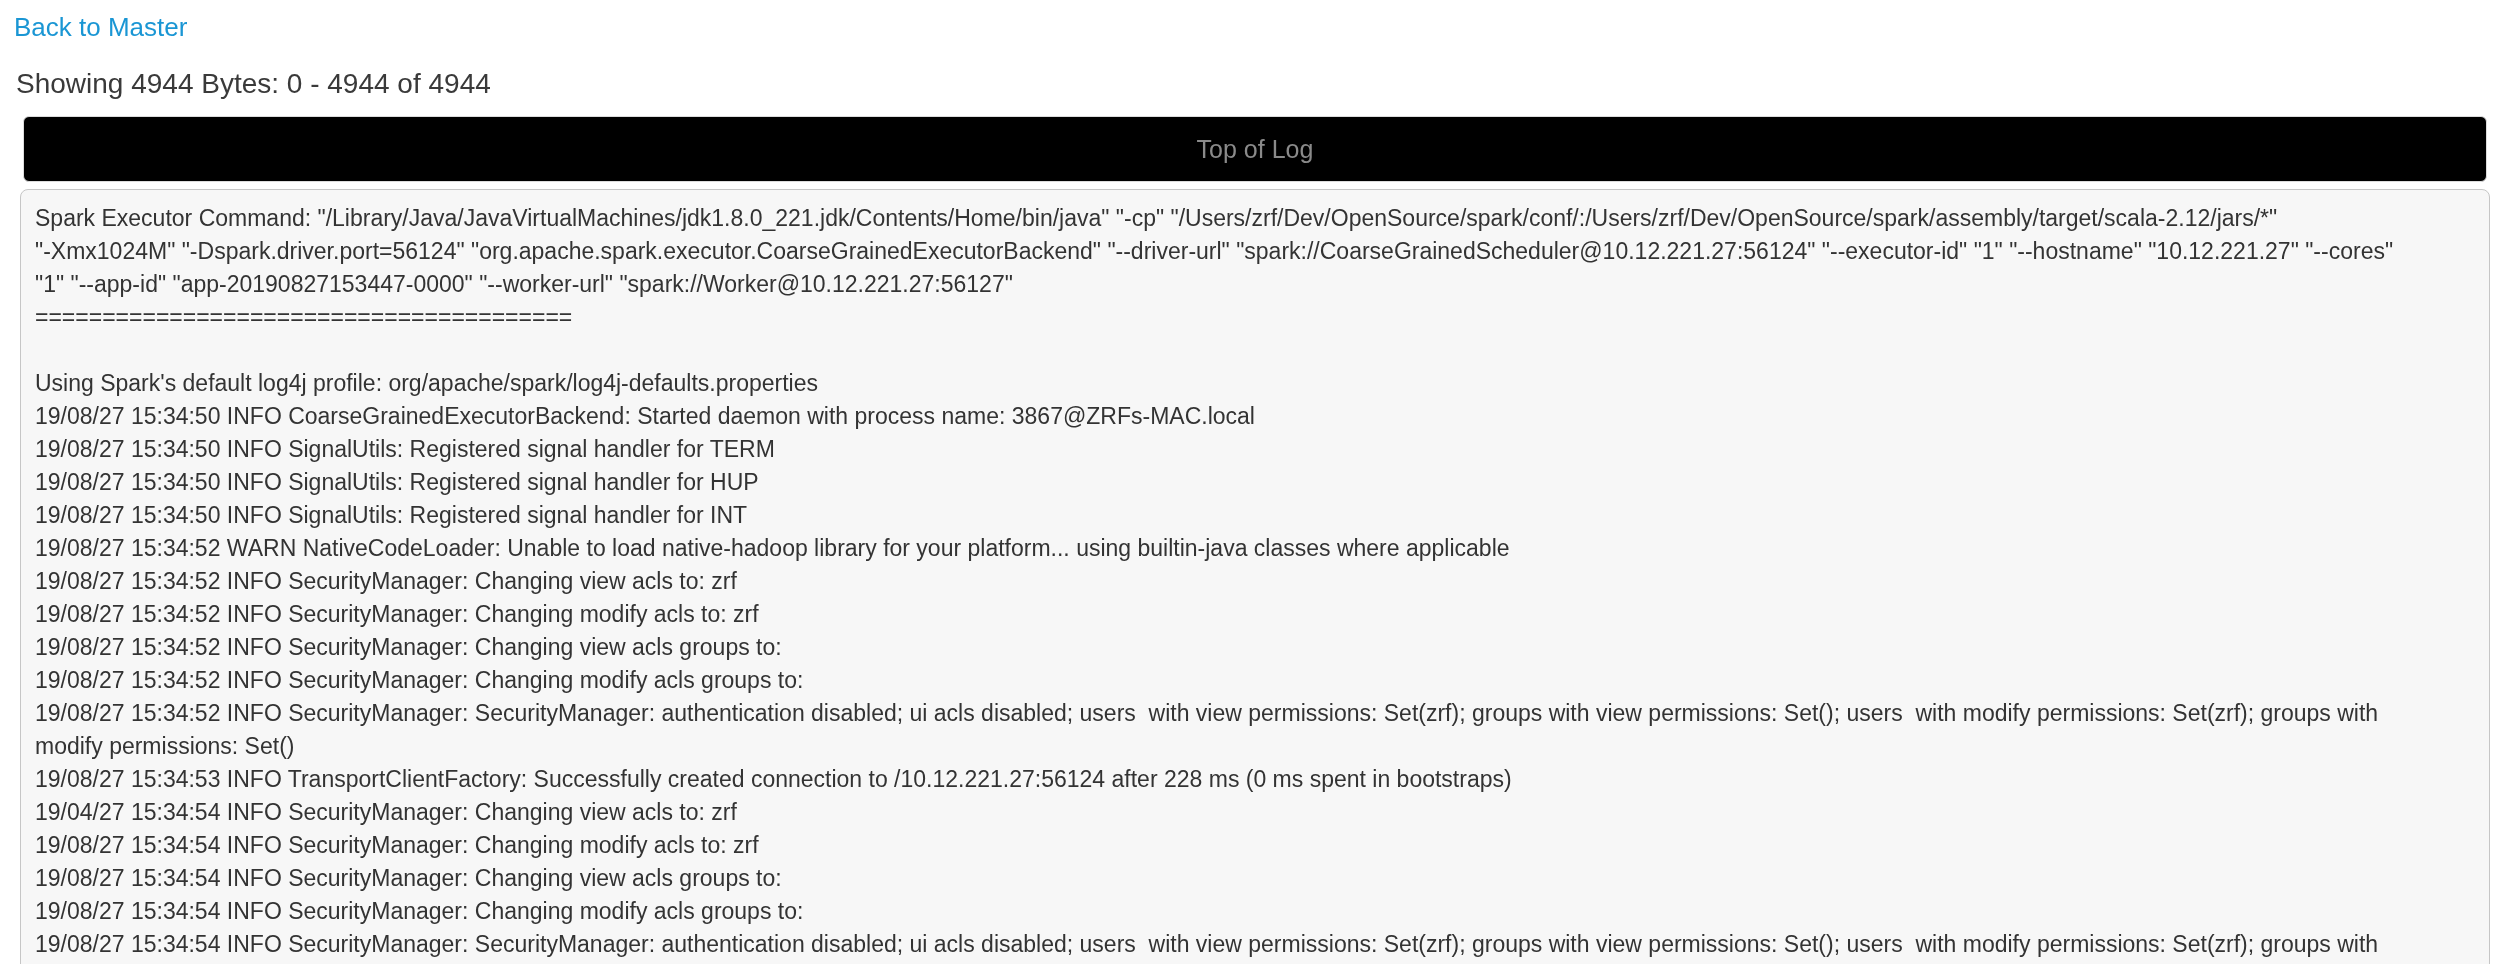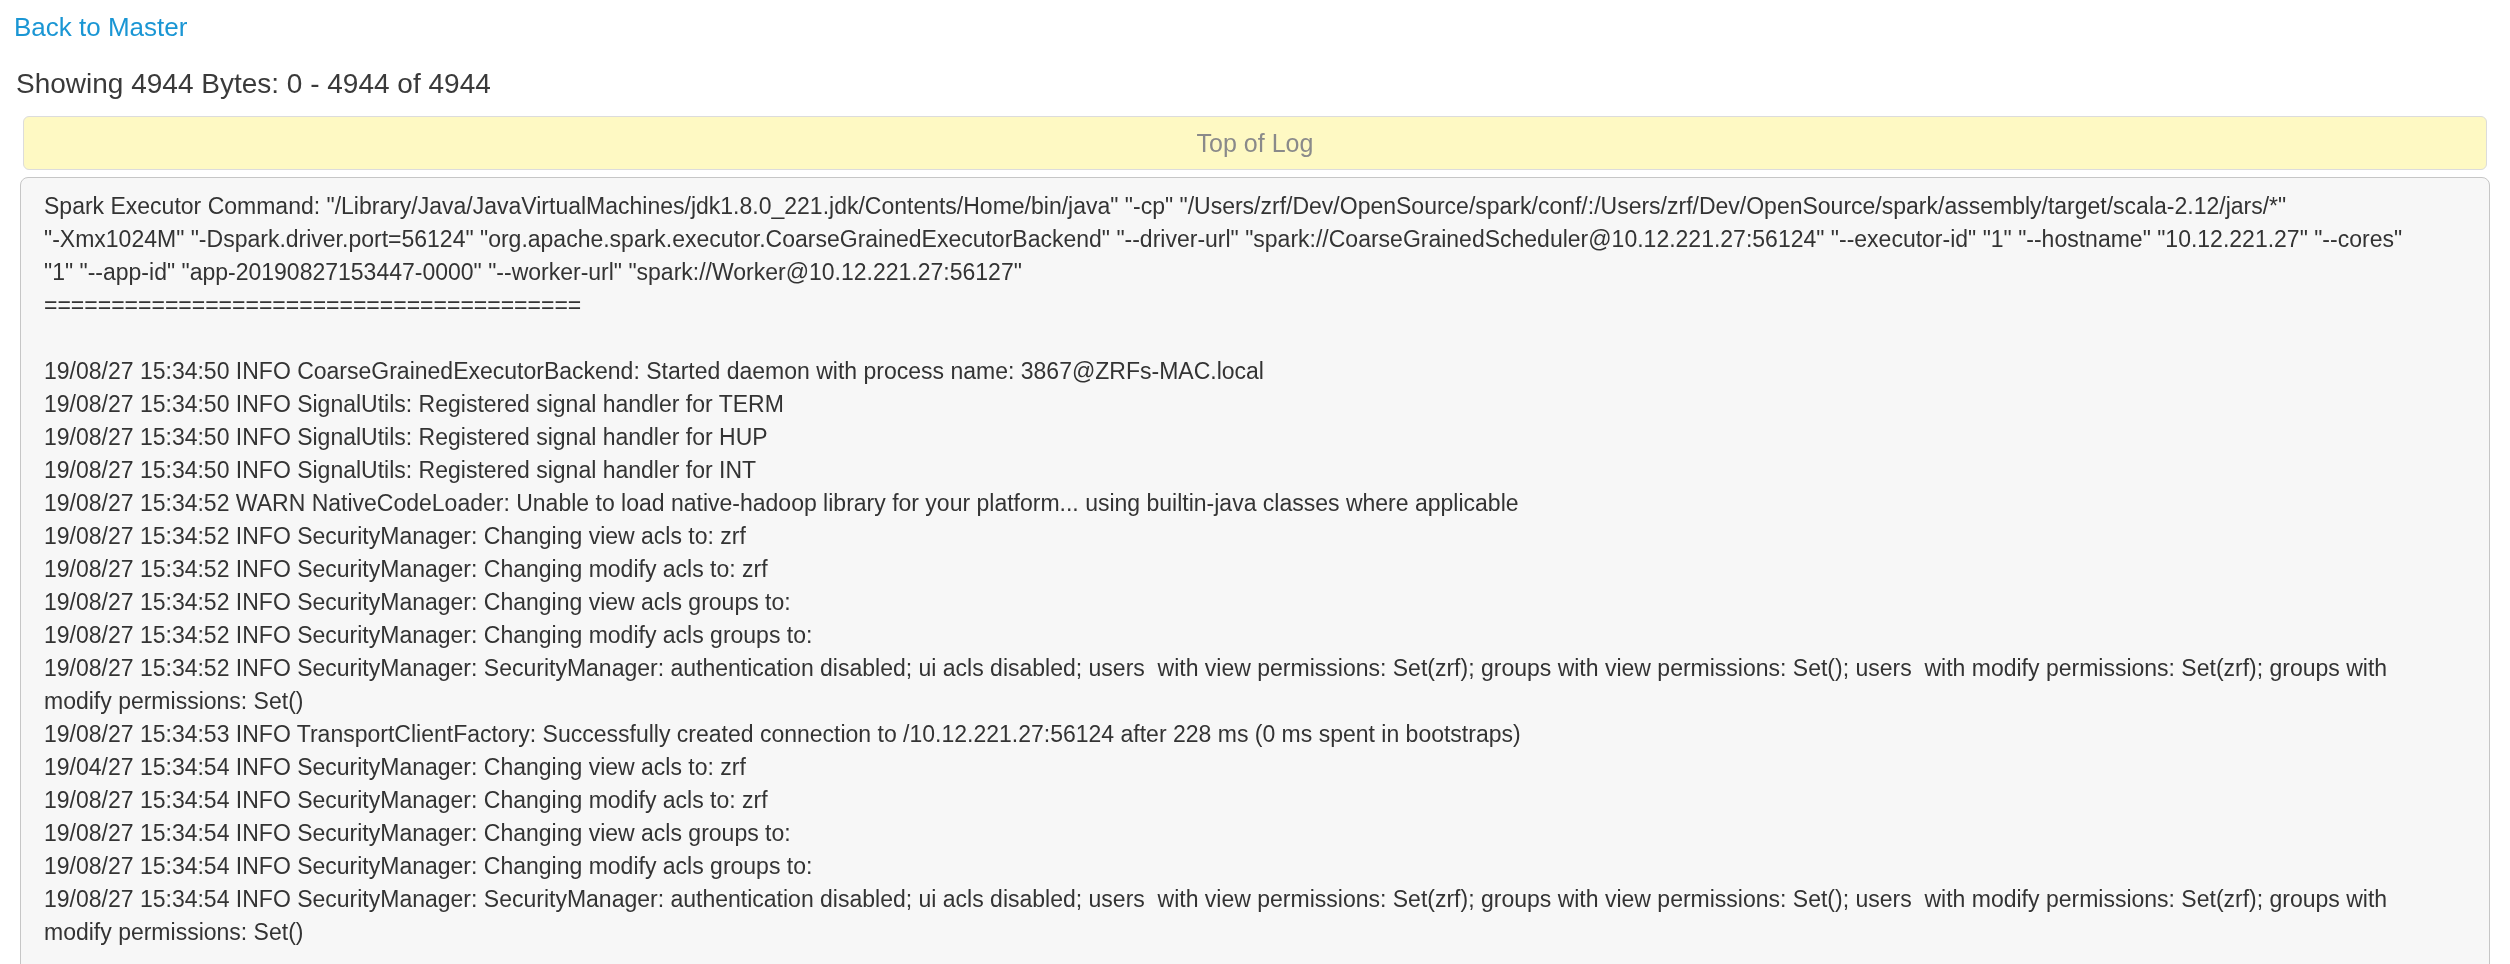--- a/index.html
+++ b/index.html
@@ -23,23 +23,23 @@
   }
   .byte-range {
     margin: 26px 0 0 16px;
     font-size: 28px;
     line-height: 32px;
     color: #3a3a3a;
   }
   .log-header {
     box-sizing: border-box;
     width: 2464px;
-    height: 54px;
+    height: 66px;
     margin: 16px auto 7px auto;
-    background: #fef9c3;
+    background: #000000;
     border: 1px solid #dcdcdc;
     border-radius: 6px;
     display: flex;
     align-items: center;
     justify-content: center;
     font-size: 25px;
     color: #8a8a8a;
   }
   .log-box {
     box-sizing: border-box;
@@ -51,21 +51,20 @@
     border-radius: 8px;
     padding: 12px 14px;
     overflow: hidden;
     font-size: 23px;
     line-height: 33px;
     color: #333333;
   }
   .log-line {
     white-space: pre;
     min-height: 33px;
-    margin-left: 9px;
   }
 </style>
 </head>
 <body>
 
 <div>
   <div>
     <a class="back-link" href="#">Back to Master</a>
   </div>
 
@@ -74,20 +73,21 @@
   <div class="log-header">
     <span>Top of Log</span>
   </div>
 
   <div class="log-box" id="log-lines">
       <div class="log-line">Spark Executor Command: "/Library/Java/JavaVirtualMachines/jdk1.8.0_221.jdk/Contents/Home/bin/java" "-cp" "/Users/zrf/Dev/OpenSource/spark/conf/:/Users/zrf/Dev/OpenSource/spark/assembly/target/scala-2.12/jars/*"</div>
       <div class="log-line">"-Xmx1024M" "-Dspark.driver.port=56124" "org.apache.spark.executor.CoarseGrainedExecutorBackend" "--driver-url" "spark://CoarseGrainedScheduler@10.12.221.27:56124" "--executor-id" "1" "--hostname" "10.12.221.27" "--cores"</div>
       <div class="log-line">"1" "--app-id" "app-20190827153447-0000" "--worker-url" "spark://Worker@10.12.221.27:56127"</div>
       <div class="log-line">========================================</div>
       <div class="log-line"></div>
+      <div class="log-line">Using Spark's default log4j profile: org/apache/spark/log4j-defaults.properties</div>
       <div class="log-line">19/08/27 15:34:50 INFO CoarseGrainedExecutorBackend: Started daemon with process name: 3867@ZRFs-MAC.local</div>
       <div class="log-line">19/08/27 15:34:50 INFO SignalUtils: Registered signal handler for TERM</div>
       <div class="log-line">19/08/27 15:34:50 INFO SignalUtils: Registered signal handler for HUP</div>
       <div class="log-line">19/08/27 15:34:50 INFO SignalUtils: Registered signal handler for INT</div>
       <div class="log-line">19/08/27 15:34:52 WARN NativeCodeLoader: Unable to load native-hadoop library for your platform... using builtin-java classes where applicable</div>
       <div class="log-line">19/08/27 15:34:52 INFO SecurityManager: Changing view acls to: zrf</div>
       <div class="log-line">19/08/27 15:34:52 INFO SecurityManager: Changing modify acls to: zrf</div>
       <div class="log-line">19/08/27 15:34:52 INFO SecurityManager: Changing view acls groups to:</div>
       <div class="log-line">19/08/27 15:34:52 INFO SecurityManager: Changing modify acls groups to:</div>
       <div class="log-line">19/08/27 15:34:52 INFO SecurityManager: SecurityManager: authentication disabled; ui acls disabled; users  with view permissions: Set(zrf); groups with view permissions: Set(); users  with modify permissions: Set(zrf); groups with</div>

